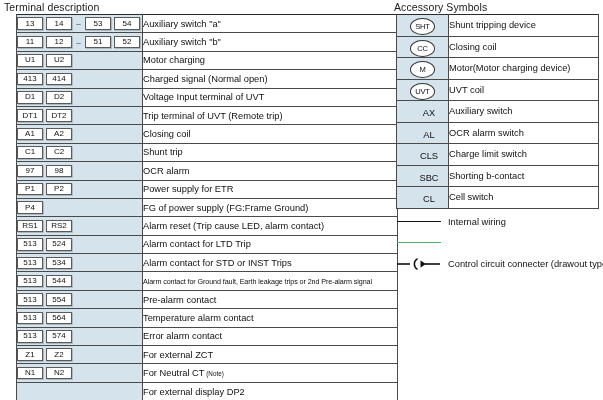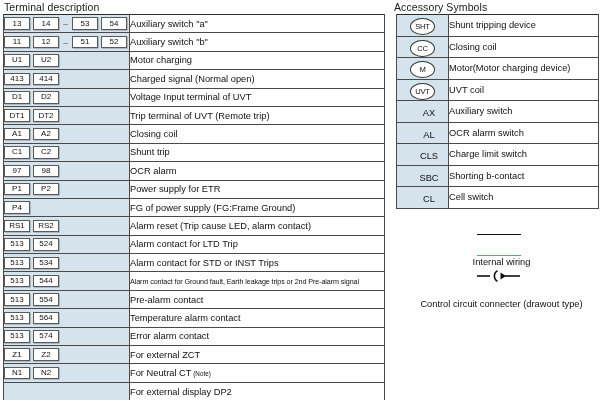--- a/index.html
+++ b/index.html
@@ -20,21 +20,21 @@
     color:#1a1a1a;
     letter-spacing:.1px;
     white-space:nowrap;
   }
   #title-terminal{left:4px;top:1px;}
   #title-accessory{left:394px;top:1px;}
 
   
   .term-table{
     position:absolute;
-    left:3px;top:14px;
+    left:16px;top:14px;
     width:382px;
     border:1.3px solid #2a2a2a;
     border-collapse:collapse;
     background:#8b5cf6;
     table-layout:fixed;
   }
   .term-table td{
     border:0.8px solid #4a4a4a;
     padding:0;
     height:17.4px;
@@ -129,21 +129,20 @@
 
   
   .legend{
     position:absolute;
     left:396px;top:211px;
     width:205px;
   }
   .leg-row{
     display:flex;align-items:center;
     height:21px;
-    flex-direction:column;
   }
   .leg-sym{
     width:46px;
     display:flex;align-items:center;justify-content:center;
     flex:0 0 46px;
   }
   .leg-label{
     font-size:9.3px;color:#111;white-space:nowrap;
     padding-left:6px;
   }

